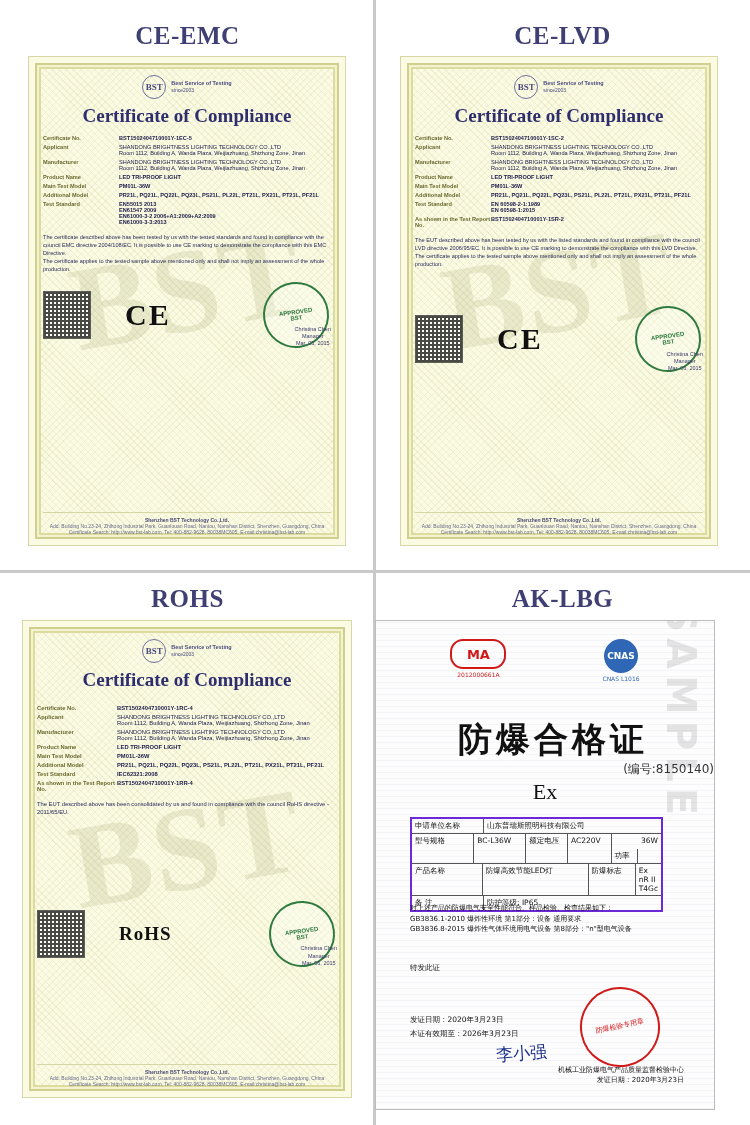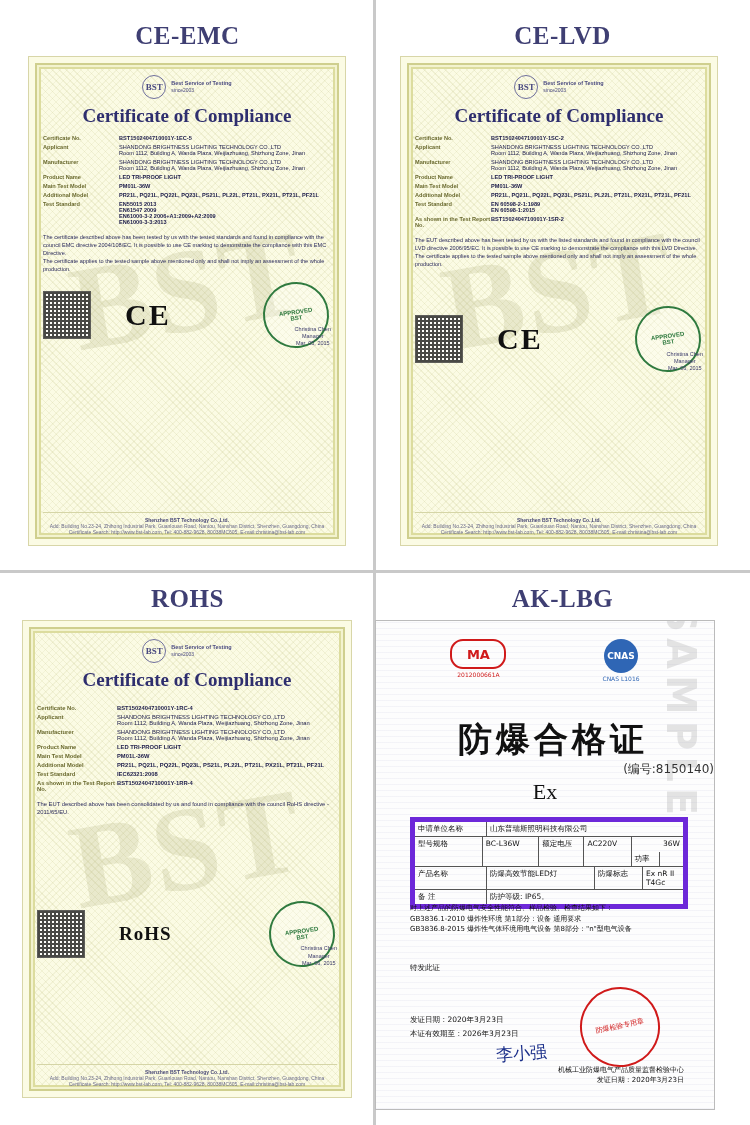--- a/index.html
+++ b/index.html
@@ -145,21 +145,21 @@
     background:#2f66b5;color:#fff;font-size:9px;font-weight:bold;
     display:flex;align-items:center;justify-content:center;margin:0 auto;
   }
   .cnas-sub{font-size:6px;color:#2f66b5;margin-top:2px;}
   .ex-title{
     position:absolute;top:96px;left:16px;right:0;text-align:center;
     font-size:34px;font-weight:bold;color:#111;letter-spacing:4px;
   }
   .ex-no{position:absolute;top:140px;left:0;right:0;text-align:right;font-size:12px;color:#333;}
   .ex-ex{position:absolute;top:158px;left:0;right:0;text-align:center;font-family:"Liberation Serif",serif;font-size:22px;color:#111;}
-  .ex-table{position:absolute;left:34px;right:26px;top:196px;border:5px solid #6d28d9;font-size:7.5px;color:#111;}
+  .ex-table{position:absolute;left:34px;right:51px;top:196px;border:2px solid #6d28d9;font-size:7.5px;color:#111;}
   .ex-table .r{display:flex;border-bottom:1px solid #555;}
   .ex-table .r:last-child{border-bottom:none;}
   .ex-table .c{padding:2px 3px;border-right:1px solid #555;box-sizing:border-box;}
   .ex-table .c:last-child{border-right:none;}
   .ex-note{position:absolute;left:34px;right:34px;top:282px;font-size:7px;color:#111;line-height:1.5;}
   .ex-spec{position:absolute;left:34px;top:342px;font-size:7.5px;color:#111;}
   .ex-date{position:absolute;left:34px;top:392px;font-size:7.5px;color:#111;line-height:1.8;}
   .ex-redstamp{
     position:absolute;right:54px;bottom:42px;width:76px;height:76px;border-radius:50%;
     border:2px solid #d01a1a;color:#d01a1a;font-size:7px;text-align:center;

